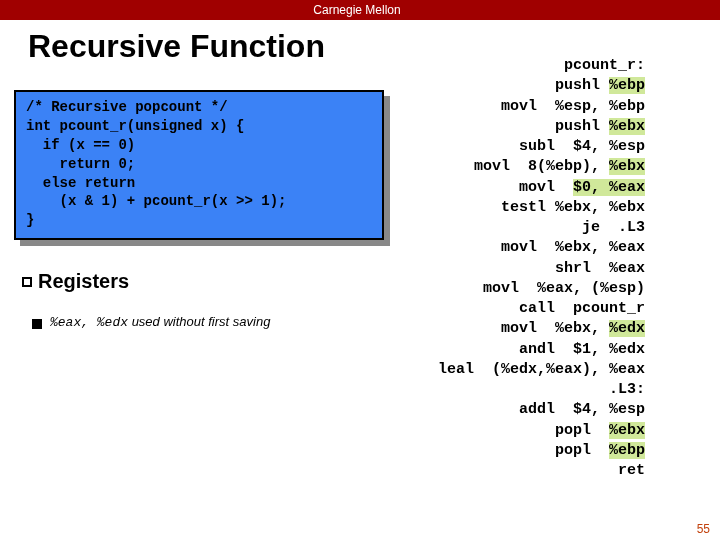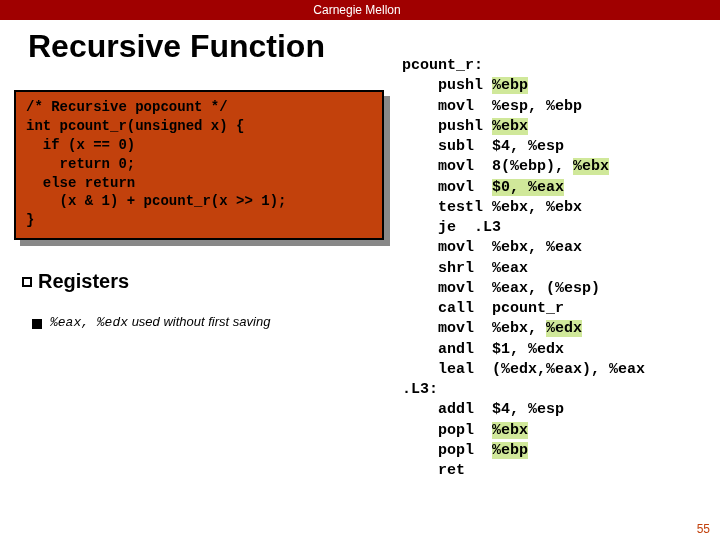--- a/index.html
+++ b/index.html
@@ -37,21 +37,21 @@
     width: 370px;
   }
   .codebox-shadow {
     position: absolute;
     top: 6px; left: 6px;
     width: 100%; height: 100%;
     background: #888;
   }
   .codebox {
     position: relative;
-    background: #c2410c;
+    background: #3b82f6;
     border: 2px solid #000;
     padding: 6px 10px 8px 10px;
     font-family: "Courier New", monospace;
     font-size: 14px;
     font-weight: bold;
     line-height: 1.35;
     white-space: pre;
   }
   .regs {
     position: absolute;
@@ -83,20 +83,21 @@
   .mono { font-family: "Courier New", monospace; }
   .asm {
     position: absolute;
     top: 56px;
     left: 402px;
     font-family: "Courier New", monospace;
     font-size: 15px;
     font-weight: bold;
     line-height: 1.35;
     white-space: pre;
+    text-align: right;
   }
   .hl { background: #d0e89a; }
   .slidenum {
     position: absolute;
     bottom: 4px;
     right: 10px;
     font-size: 12px;
     color: #c2410c;
   }
 </style>

